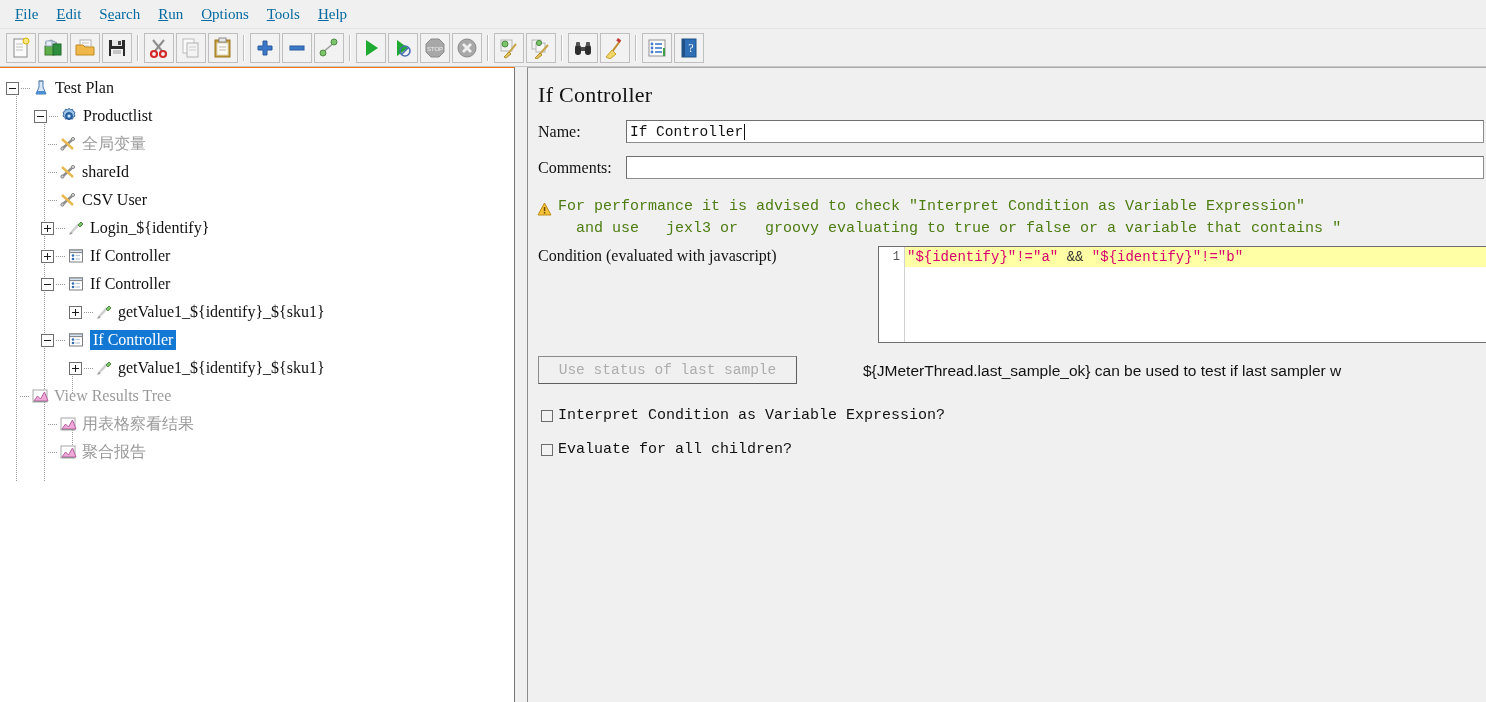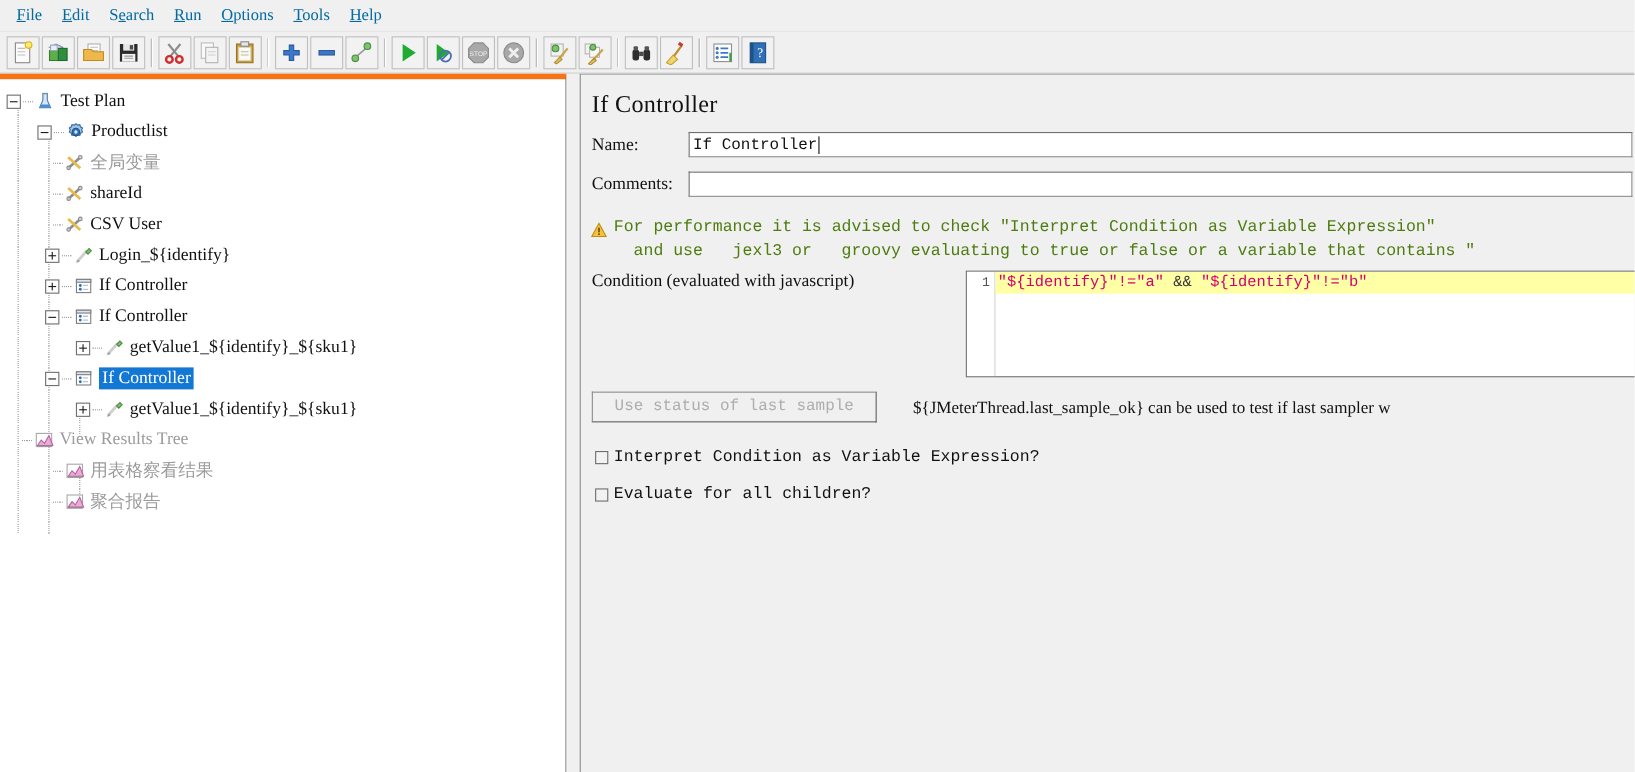--- a/index.html
+++ b/index.html
@@ -73,21 +73,21 @@
     margin: 0 4px;
     background: linear-gradient(to right,#bdbdbd 0 1px,#ffffff 1px 2px);
   }
 
   
   .tree-pane {
     position: absolute;
     left: 0; top: 67px;
     width: 515px; height: 635px;
     background: #ffffff;
-    border-top: 5px solid #f97316;
+    border-top: 1px solid #f97316;
     border-right: 1px solid #767676;
     box-sizing: border-box;
     overflow: hidden;
   }
   .splitter {
     position: absolute;
     left: 515px; top: 67px;
     width: 12px; height: 635px;
     background: #f0f0f0;
   }
@@ -280,23 +280,23 @@
     display: flex;
     align-items: center;
     justify-content: center;
     font-family: "Liberation Mono", "DejaVu Sans Mono", monospace;
     font-size: 14.5px;
     color: #adadad;
     white-space: nowrap;
   }
   .hint {
     position: absolute;
-    left: 830px; top: 362px;
+    left: 863px; top: 362px;
     width: 608px;
-    font-family: Liberation Serif, serif;
+    font-family: Liberation Sans, sans-serif;
     font-size: 15.5px;
     color: #111111;
     white-space: nowrap;
     overflow: hidden;
   }
   .cbrow {
     position: absolute;
     display: flex;
     align-items: center;
   }

